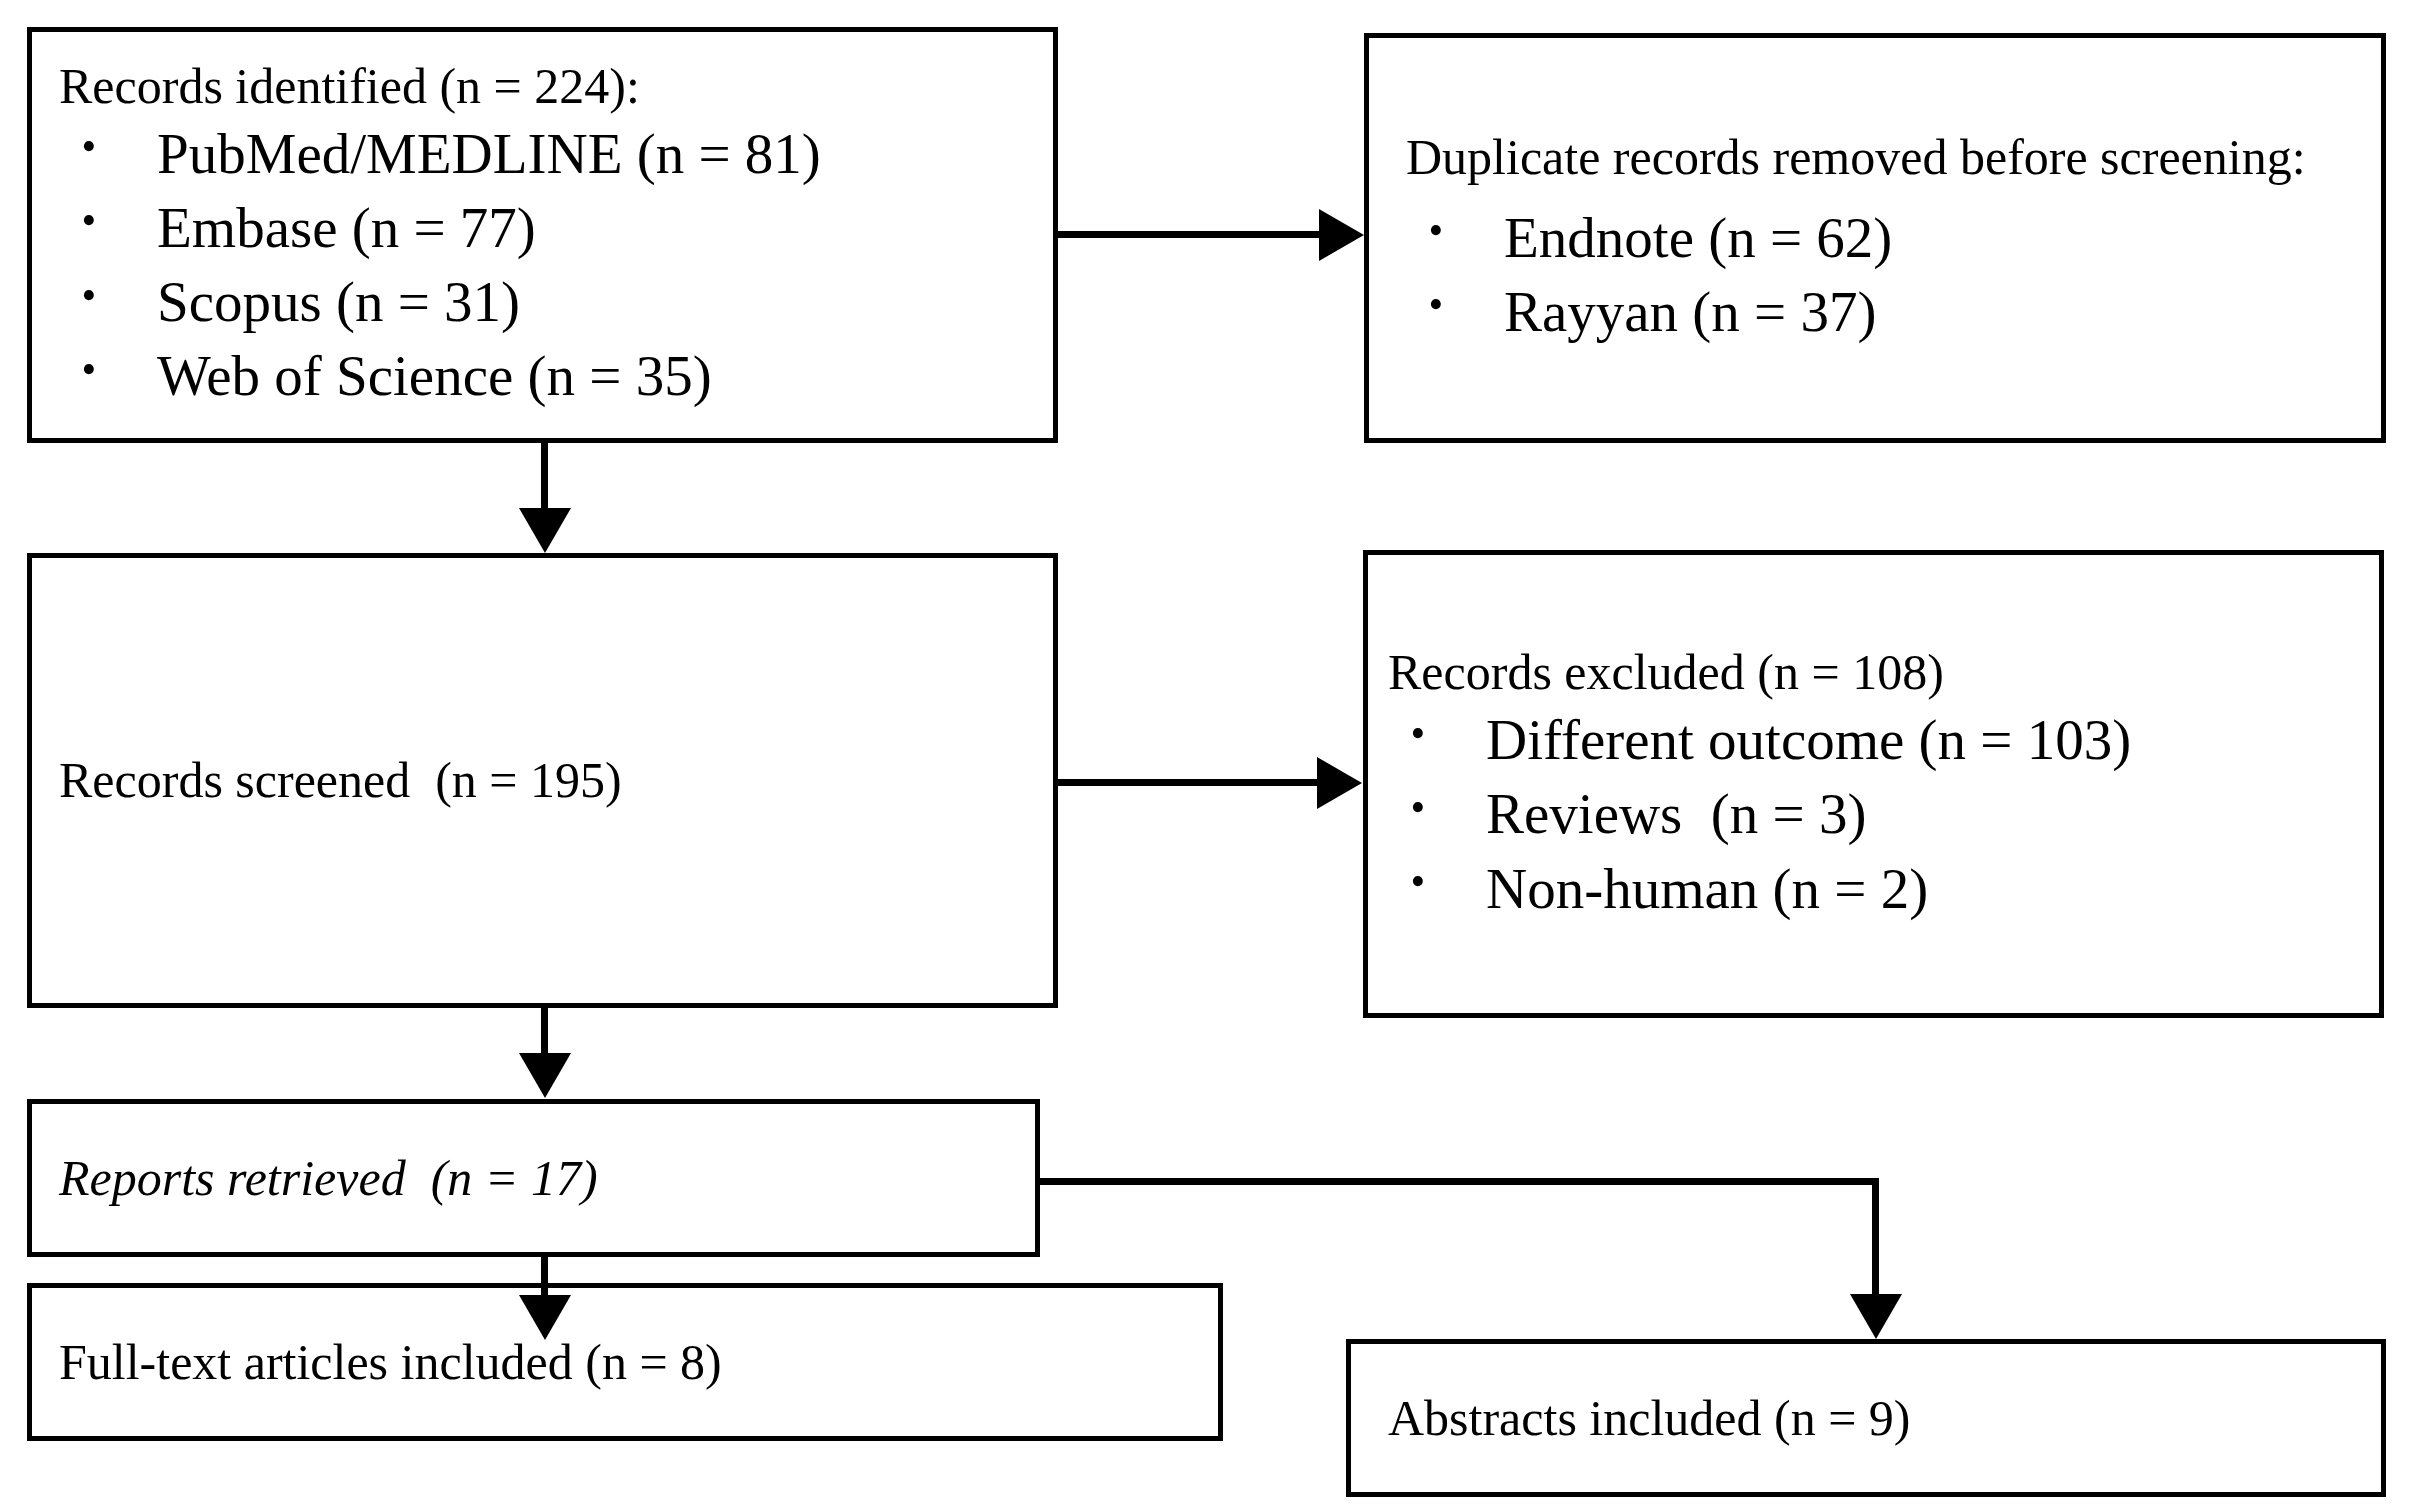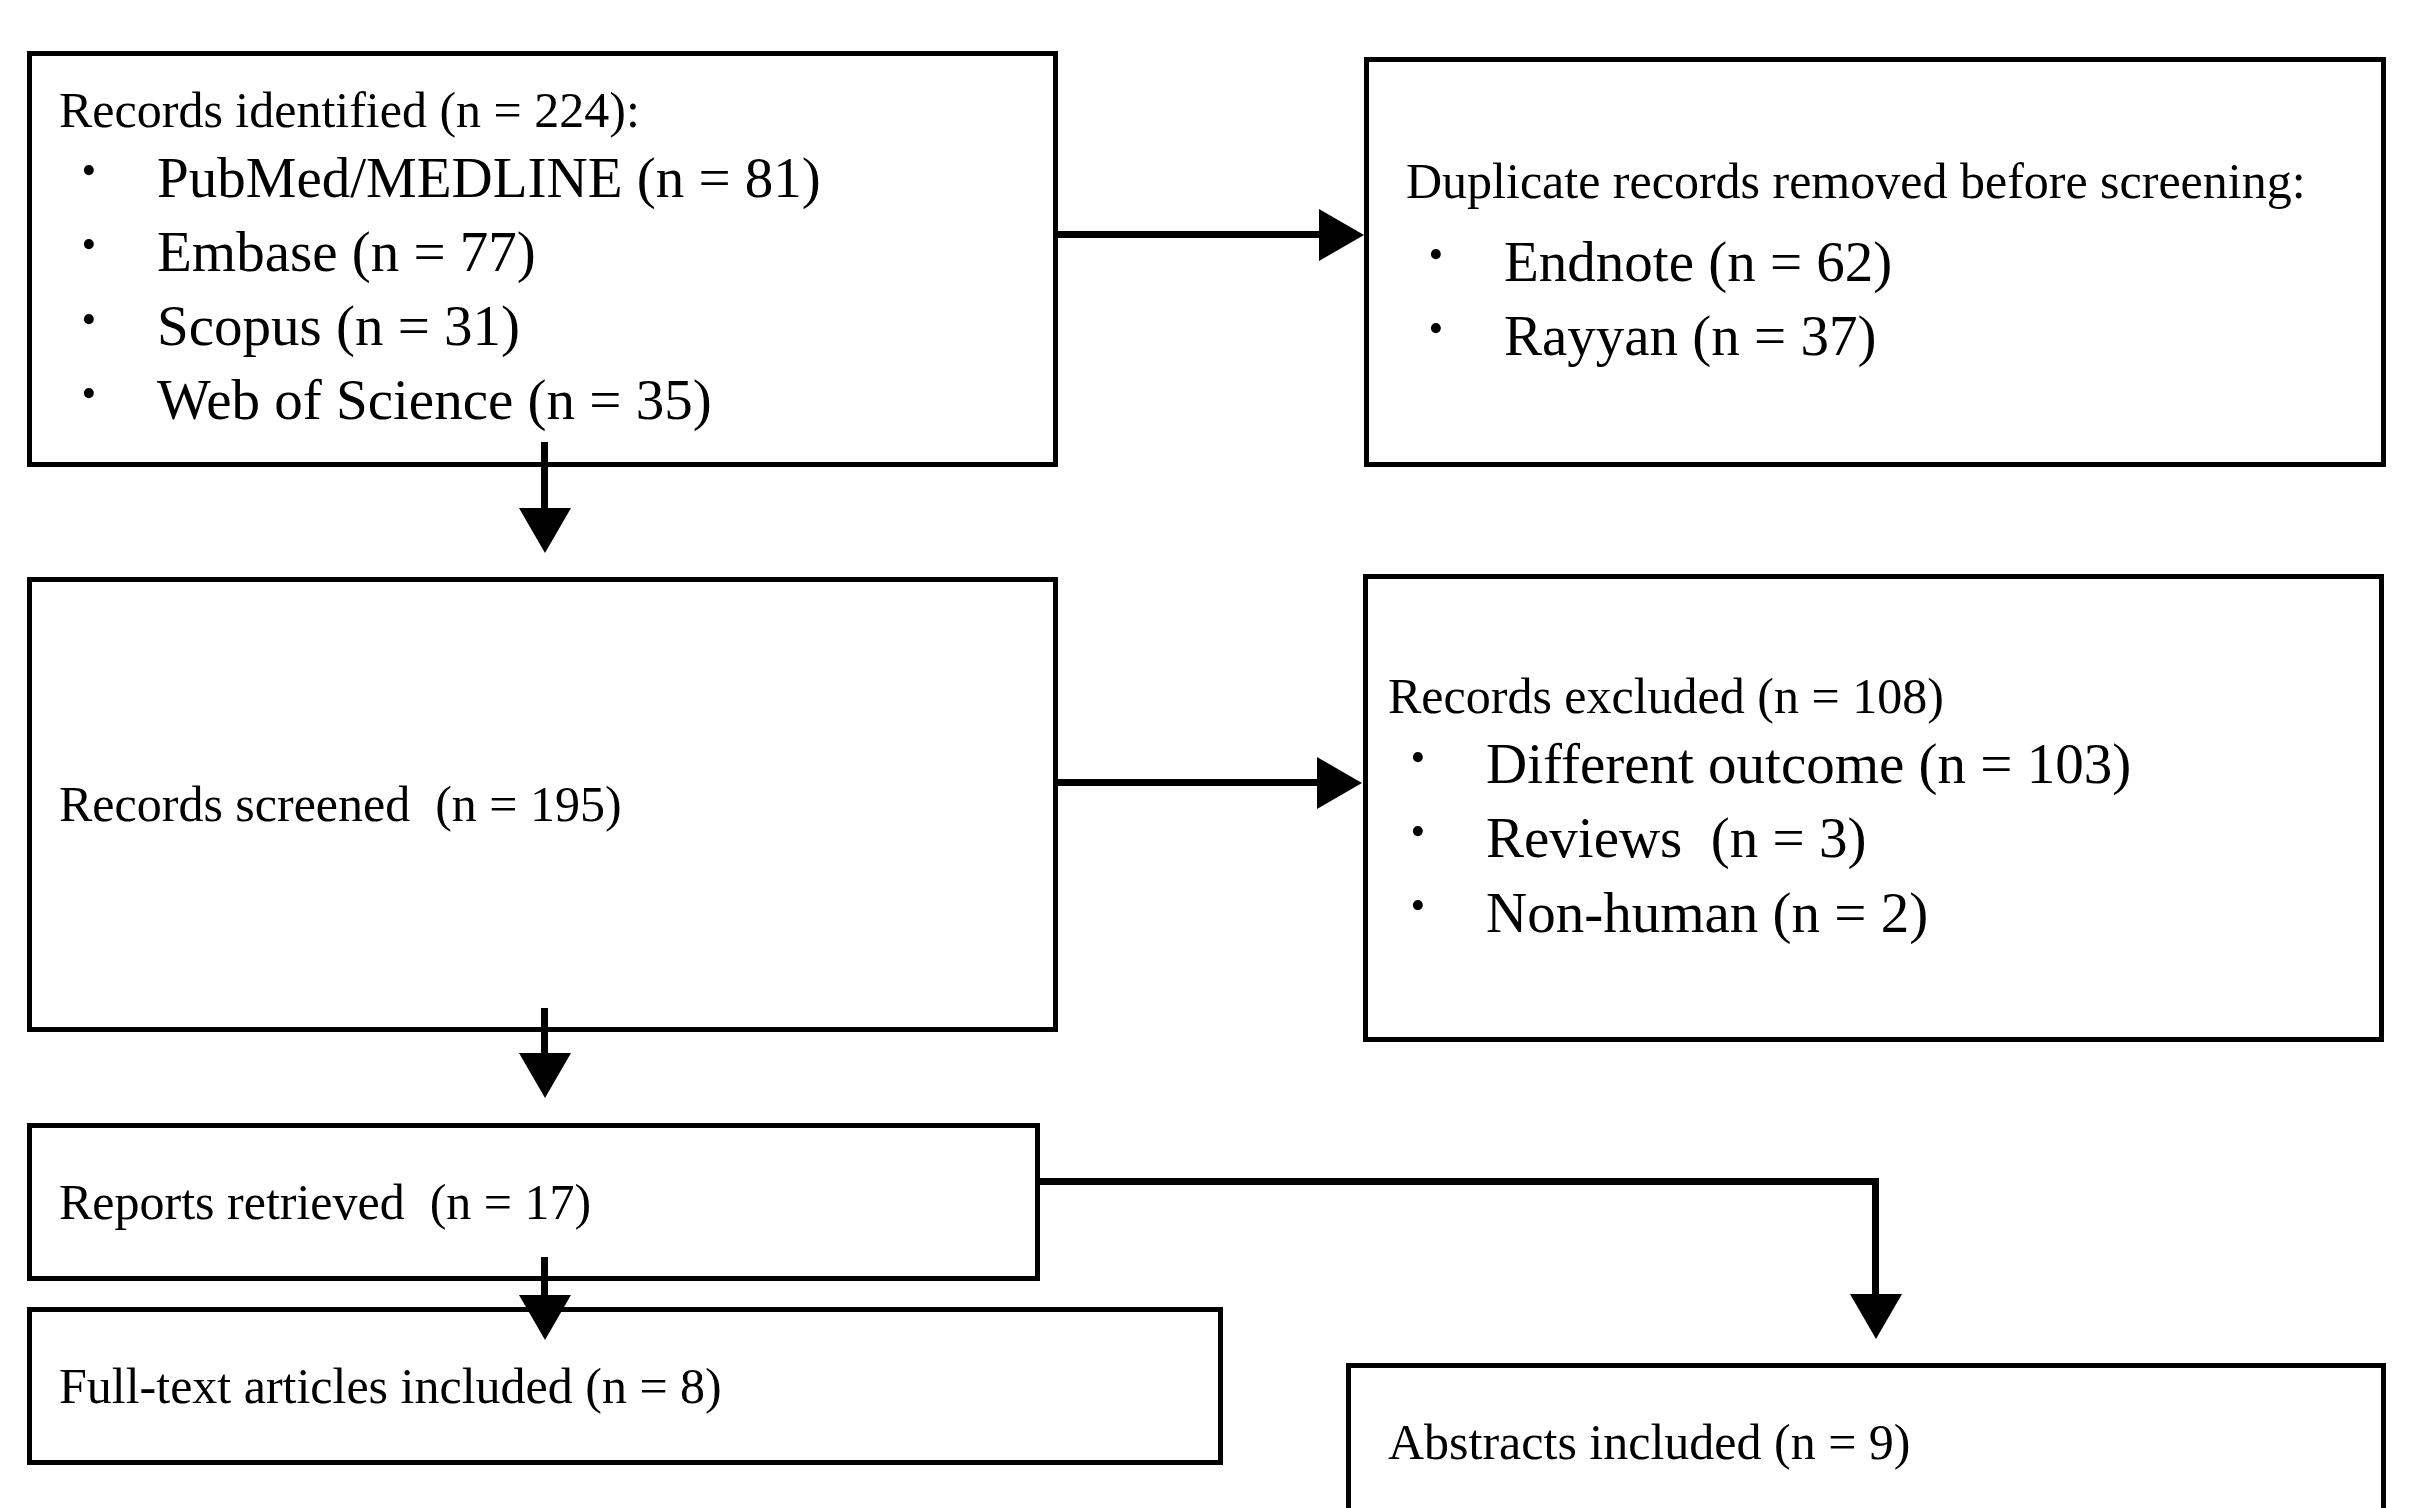--- a/index.html
+++ b/index.html
@@ -19,21 +19,20 @@
     overflow: hidden;
   }
   .box {
     position: absolute;
     box-sizing: border-box;
     border: 5.6px solid #000000;
     background: #ffffff;
     display: flex;
     flex-direction: column;
     justify-content: center;
-    margin-top: 24px;
   }
   .box-inner {
     padding: 0 27px;
   }
   .headline {
     font-size: 50px;
     line-height: 1.22;
     white-space: pre;
   }
   .headline.wrap {
@@ -124,21 +123,21 @@
     <div class="box-inner" style="padding:0 20px;">
       <div class="headline">Records excluded (n = 108)</div>
       <ul class="bullets">
         <li>Different outcome (n = 103)</li>
         <li>Reviews  (n = 3)</li>
         <li>Non-human (n = 2)</li>
       </ul>
     </div>
   </div>
 
-  <div class="box" style="left:27px; top:1099px; width:1013px; height:158px;">
+  <div class="box" style="left:27px; top:1099px; width:1013px; height:158px;font-style:italic;">
     <div class="box-inner">
       <div class="headline">Reports retrieved  (n = 17)</div>
     </div>
   </div>
 
   <div class="box" style="left:1346px; top:1339px; width:1040px; height:158px;">
     <div class="box-inner" style="padding:0 37px;">
       <div class="headline">Abstracts included (n = 9)</div>
     </div>
   </div>

